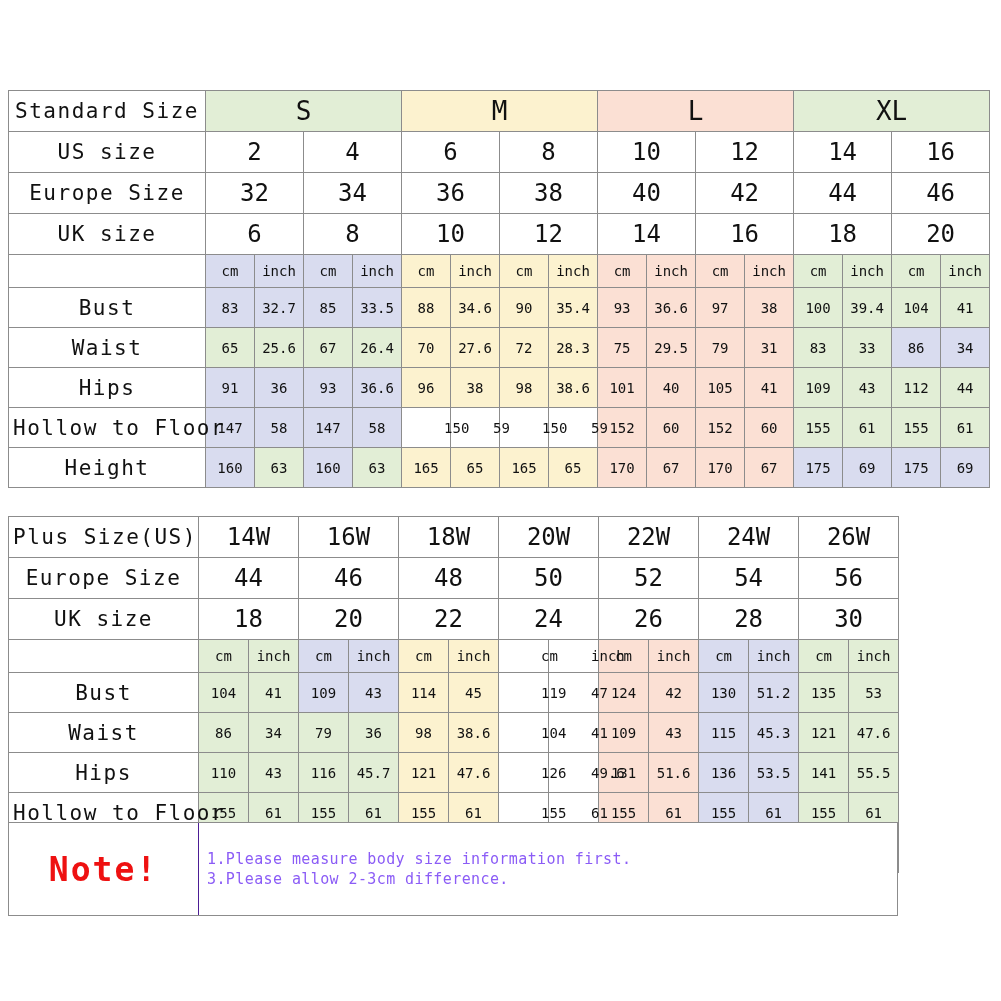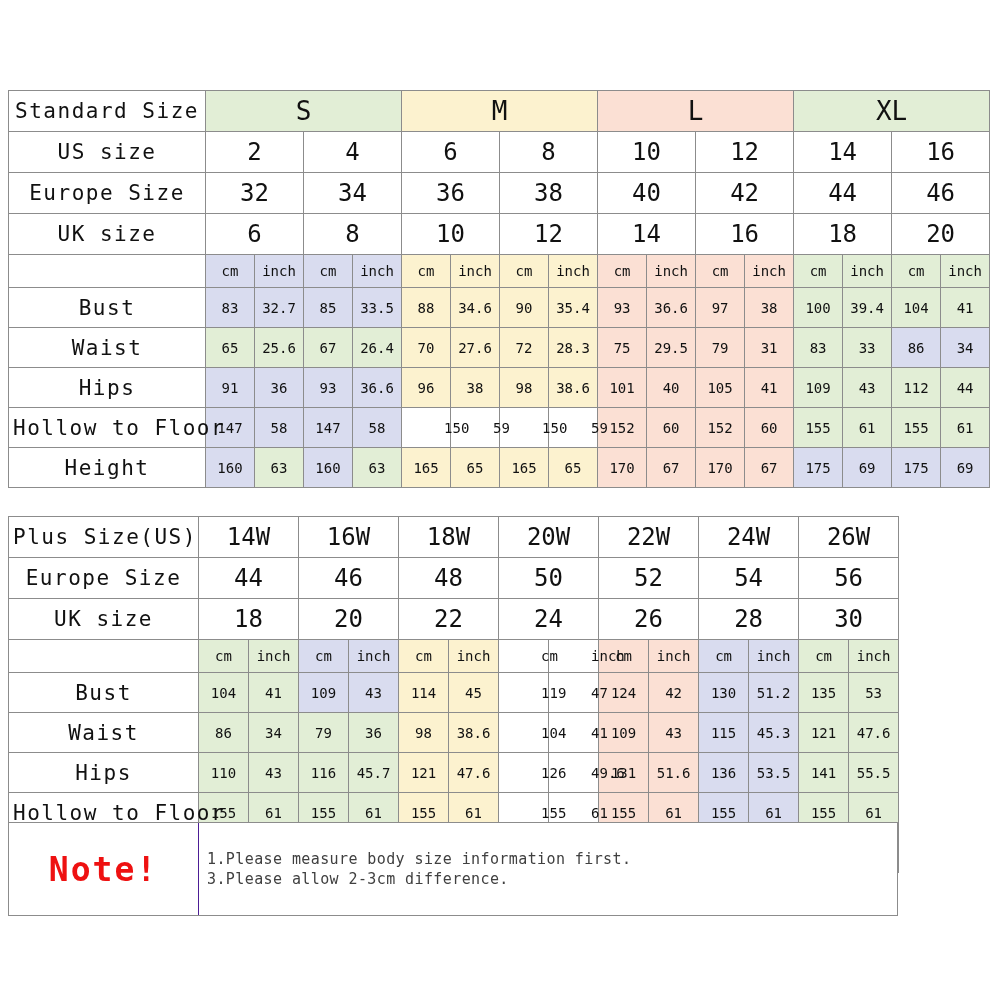--- a/index.html
+++ b/index.html
@@ -121,21 +121,21 @@
     box-sizing: border-box;
     display: flex;
     flex-direction: column;
     justify-content: center;
   }
   #note-lines div {
     font-size: 15px;
     line-height: 20px;
     letter-spacing: 0.4px;
     text-align: left;
-    color: #404040;
+    color: #8b5cf6;
   }
 
   
   .bg-green  { background: #e2eed6; }
   .bg-yellow { background: #fcf2cf; }
   .bg-peach  { background: #fbe0d4; }
   .bg-blue   { background: #d9dcef; }
   .bg-white  { background: #ffffff; padding-left: 42px; }
 </style>
 </head>

